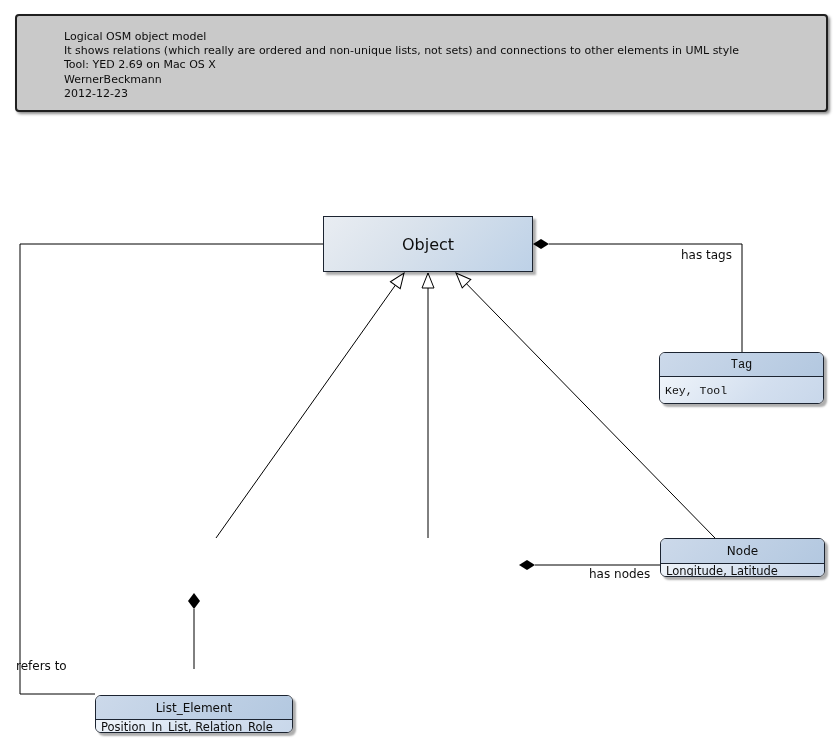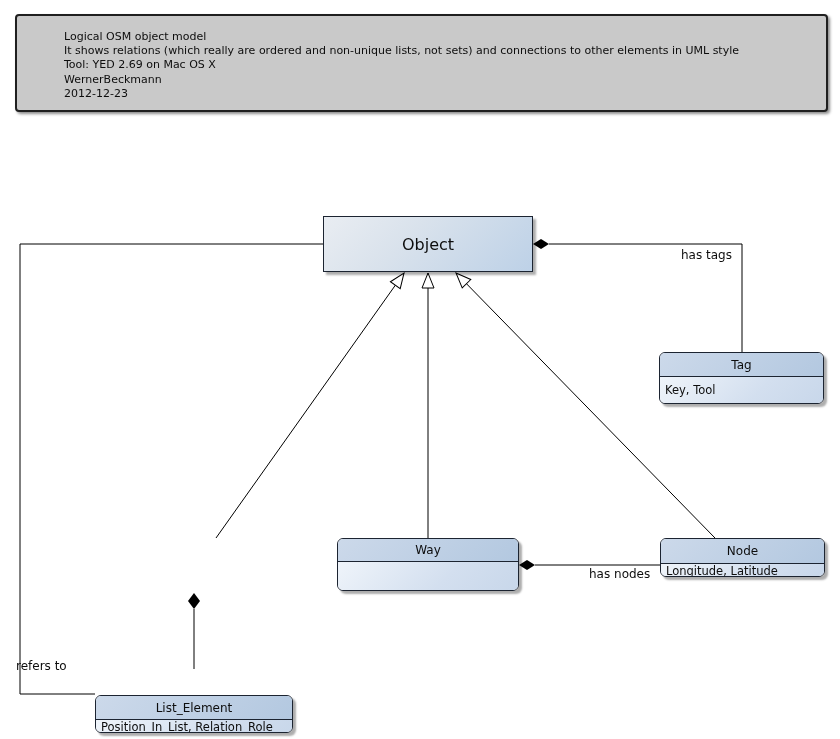--- a/index.html
+++ b/index.html
@@ -123,30 +123,26 @@
 
     <line x1="428" y1="538" x2="428" y2="273" stroke="#000000" stroke-width="1" marker-end="url(#tri)"></line>
 
     <line x1="715" y1="538" x2="456" y2="273" stroke="#000000" stroke-width="1" marker-end="url(#tri)"></line>
   </svg>
 
   <div class="cls plain" style="left:323px; top:216px; width:210px; height:56px;">
     <div class="cls-title">Object</div>
   </div>
 
-  <div class="cls rounded" style="left:659px; top:352px; width:165px; height:52px;">
+  <div class="cls rounded" style="left:659px; top:352px; width:165px; height:52px;font-family:Liberation Mono, monospace;">
     <div class="cls-header">Tag</div>
     <div class="cls-body">Key, Tool</div>
   </div>
 
 
-  <div class="cls rounded" style="left:337px; top:538px; width:182px; height:53px;">
-    <div class="cls-header" style="height:23px;">Way</div>
-    <div class="cls-body"></div>
-  </div>
 
   <div class="cls rounded" style="left:660px; top:538px; width:165px; height:39px;">
     <div class="cls-header" style="height:25px;">Node</div>
     <div class="cls-body">Longitude, Latitude</div>
   </div>
 
   <div class="cls rounded" style="left:95px; top:662px; width:198px; height:38px;margin-top:33px;">
     <div class="cls-header">List_Element</div>
     <div class="cls-body">Position_In_List, Relation_Role</div>
   </div>

